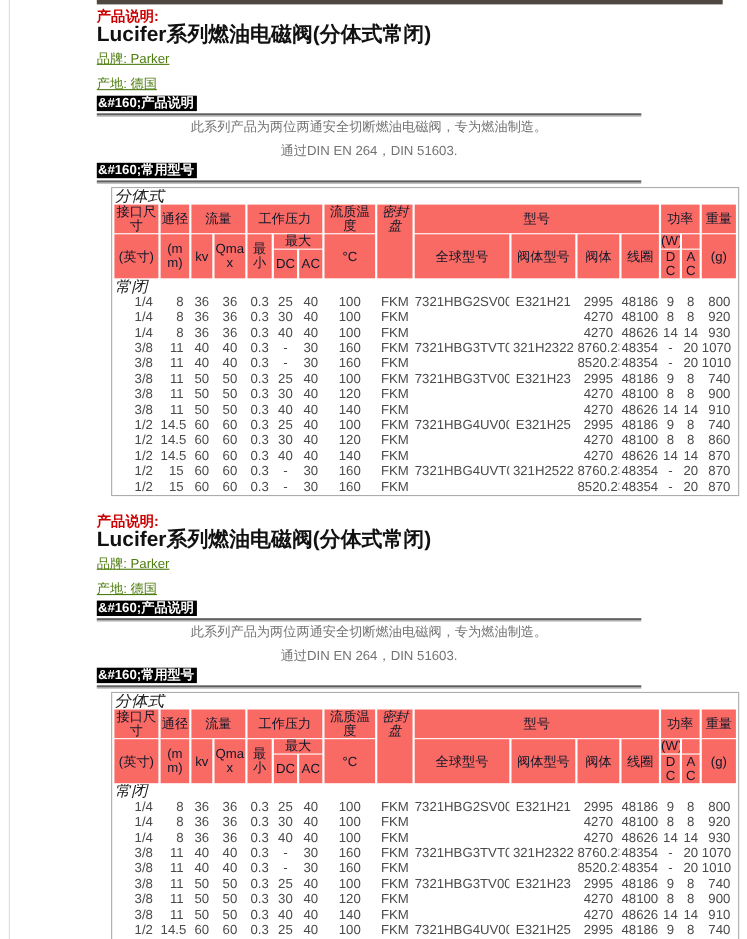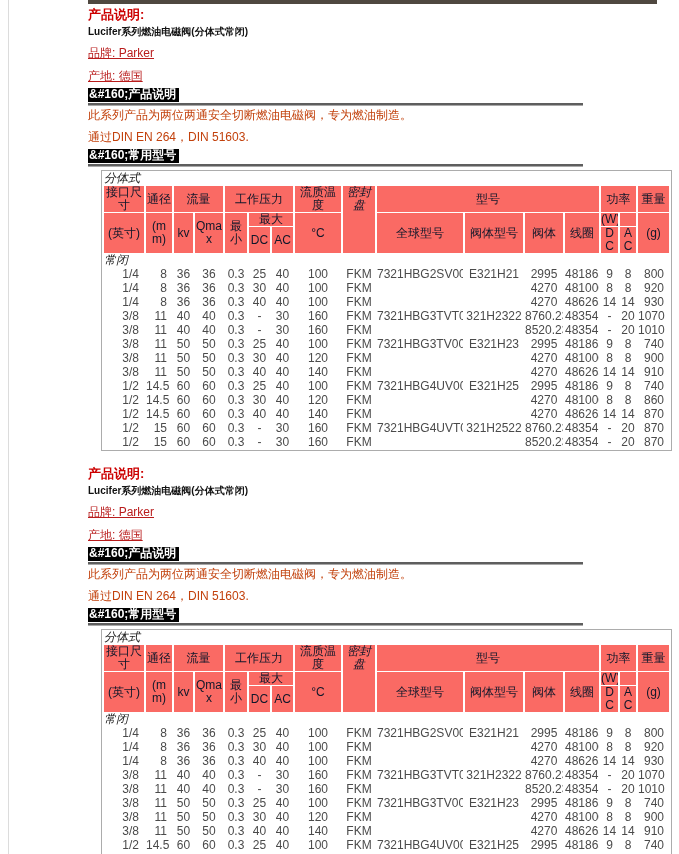--- a/index.html
+++ b/index.html
@@ -6,35 +6,35 @@
   body{
     width:679px;height:854px;position:relative;overflow:hidden;
     background:#ffffff;color:#222;
     font-family:"Liberation Sans","DejaVu Sans",sans-serif;
   }
   .edge-line{position:absolute;left:8px;top:0;width:1px;height:854px;background:#dcdcdc;}
   .top-strip{position:absolute;left:88px;top:0;width:569px;height:4px;background:var(--strip,#4f4840);}
   .content{position:absolute;left:88px;top:8px;width:495px;}
   .product-block{margin:0 0 16px 0;}
   .red-title{color:var(--title-red,#cc0000);font-weight:bold;font-size:13px;line-height:13px;margin:0 0 4px 0;}
-  .prod-name{color:#111;font-weight:bold;font-size:10px;line-height:13px;margin:0 0 9px 0;}
-  .linkish{font-size:12px;line-height:13px;color:#b91c1c;text-decoration:underline;margin:0 0 10px 0;cursor:pointer;}
+  .prod-name{color:#111;font-weight:bold;font-size:19px;line-height:13px;margin:0 0 9px 0;}
+  .linkish{font-size:12px;line-height:13px;color:#4d7c0f;text-decoration:underline;margin:0 0 10px 0;cursor:pointer;}
   .origin{margin-bottom:1px;text-decoration:underline;}
   .black-label{display:inline-block;background:var(--label-bg,#000);color:#fff;font-size:12px;font-weight:bold;line-height:13px;padding:0 3px 1px 1px;}
   hr.rule{height:0;border:none;border-top:2px solid #5e5e5e;border-bottom:1px solid #a8a8a8;margin:1px 0 3px 0;}
-  .body-text{font-size:12px;line-height:13px;margin:0 0 9px 0;color:#c2410c;}
+  .body-text{font-size:12px;line-height:13px;margin:0 0 9px 0;color:#737373;text-align:center;}
   .standards{margin:0 0 1px 0;}
   table.spec{
     table-layout:fixed;width:481px;margin-left:13px;
     border-collapse:separate;border-spacing:2px 1px;
     border:1px solid #acacac;
     font-size:12px;color:#4a4a4a;
   }
   .spec td,.spec th{overflow:hidden;}
-  .caption-row td{font-style:italic;font-size:12px;line-height:13px;color:#222;text-align:left;padding:0;white-space:nowrap;}
+  .caption-row td{font-style:italic;font-size:15px;line-height:13px;color:#222;text-align:left;padding:0;white-space:nowrap;}
   .spec th{
     background:var(--accent,#fa6a64);color:#0f172a;font-weight:normal;
     font-size:12px;line-height:13px;text-align:center;vertical-align:middle;
     padding:0;white-space:normal;word-break:break-all;
   }
   .spec th.vtop{vertical-align:top;font-style:italic;}
   .spec .data-row td{line-height:13px;padding:0;white-space:nowrap;}
   .spec td.a-r{text-align:right;padding-right:5px;}
   .spec td.a-c{text-align:center;}
 </style>

